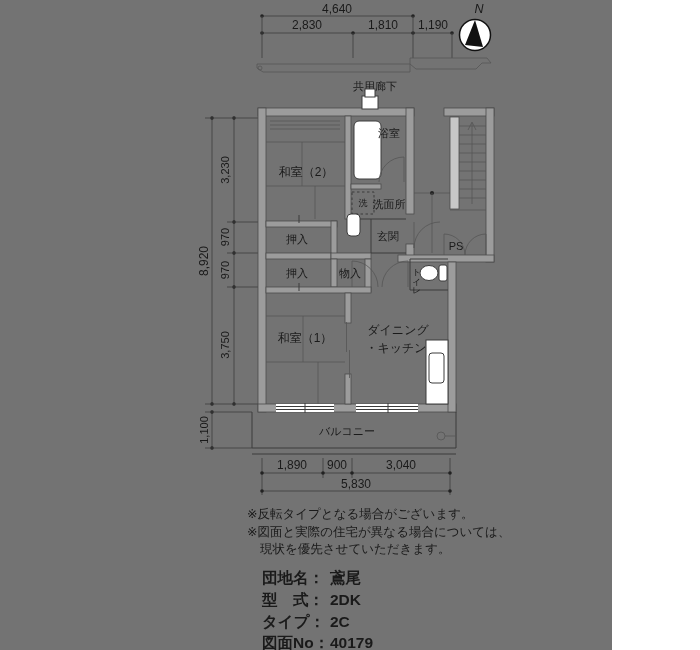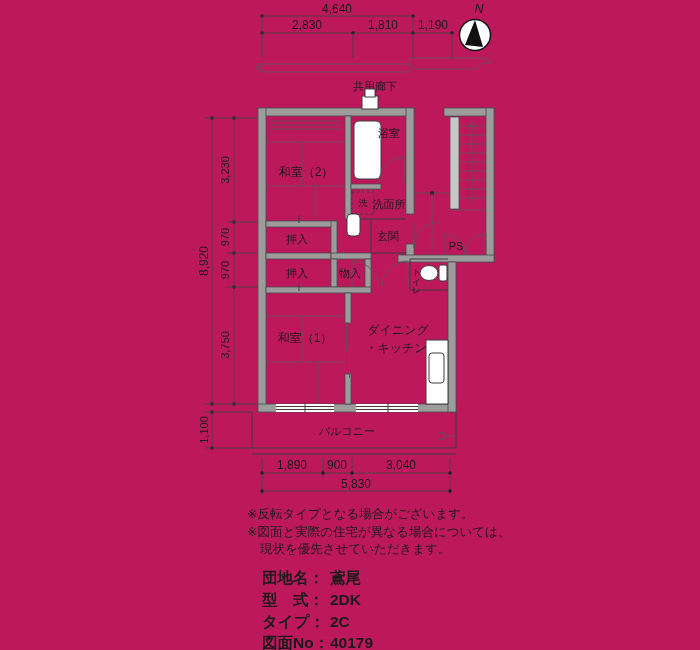--- a/index.html
+++ b/index.html
@@ -1,16 +1,16 @@
 <!DOCTYPE html>
 <html><head>
 <meta charset="utf-8">
 <style>
   html,body{margin:0;padding:0;background:#ffffff;}
-  .stage{width:700px;height:650px;background:#be185d;position:relative;overflow:hidden;}
+  .stage{width:612px;height:650px;background:#737373;position:relative;overflow:hidden;}
   svg{display:block;}
   text{font-family:"Liberation Sans","DejaVu Sans",sans-serif;fill:#1a1a1a;}
   .wall{fill:#9c9c9c;stroke:#4c4c4c;stroke-width:0.8;}
   .rail{fill:#c7c7c7;stroke:#4c4c4c;stroke-width:0.8;}
   .tl{stroke:#3c3c3c;stroke-width:1;fill:none;}
   .tl2{stroke:#555;stroke-width:0.8;fill:none;}
   .dash{stroke:#3c3c3c;stroke-width:1;fill:none;stroke-dasharray:2.5 2.5;}
   .dl{stroke:#444;stroke-width:0.9;fill:none;}
   .dot{fill:#222;stroke:none;}
   .fix{fill:#ffffff;stroke:#3c3c3c;stroke-width:1;}

